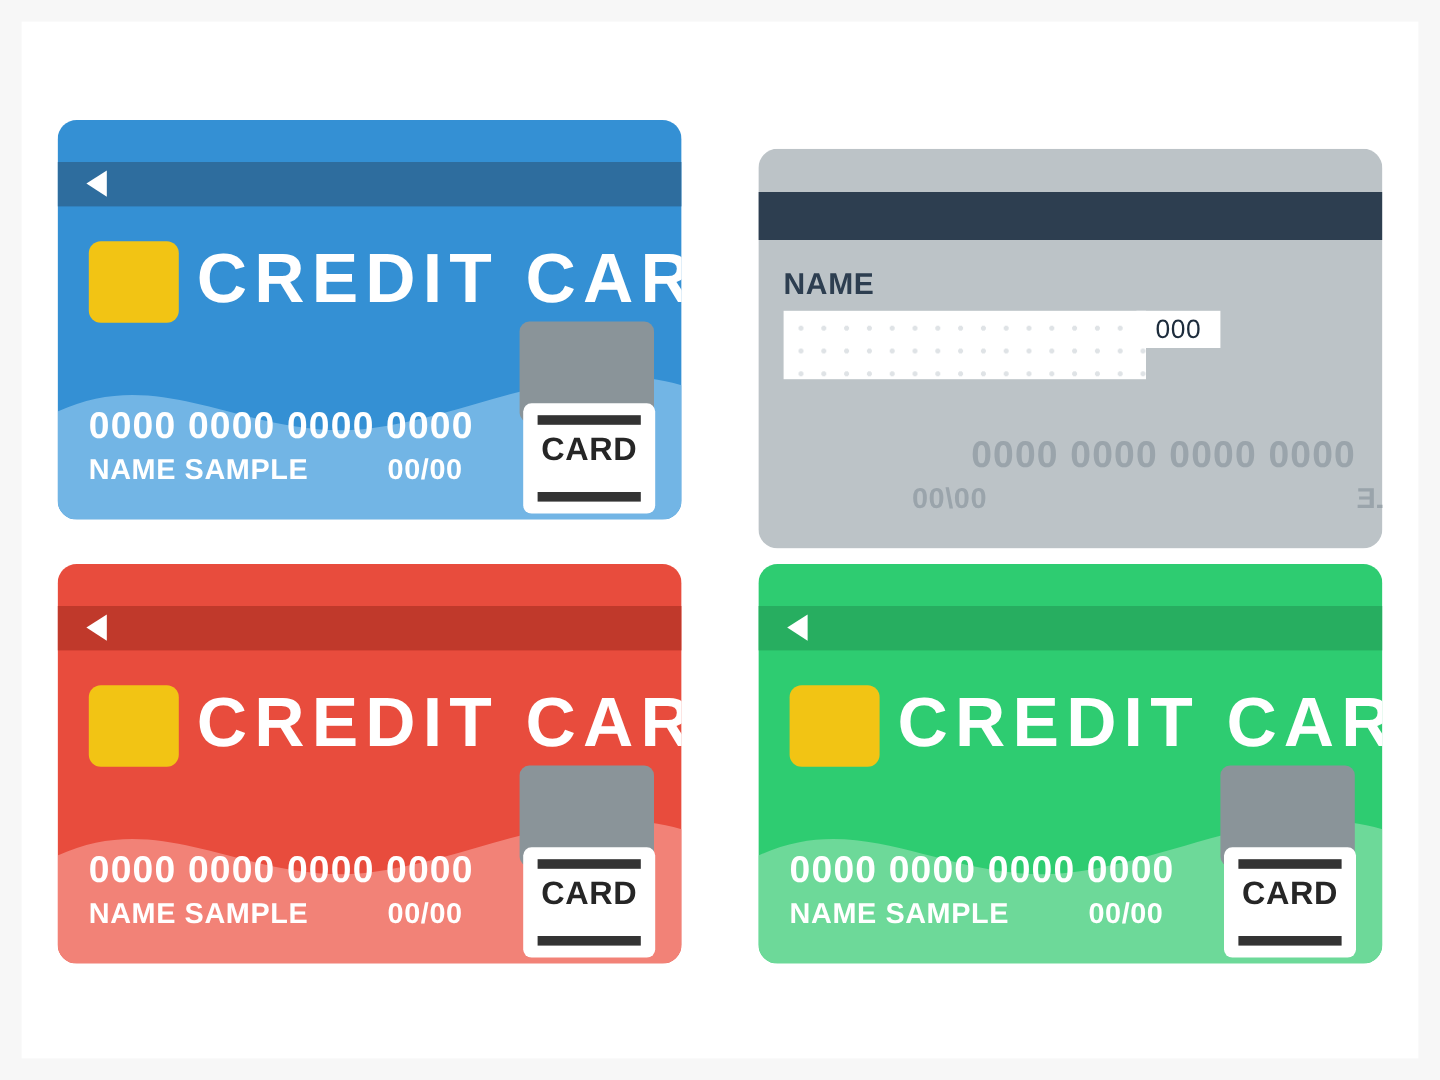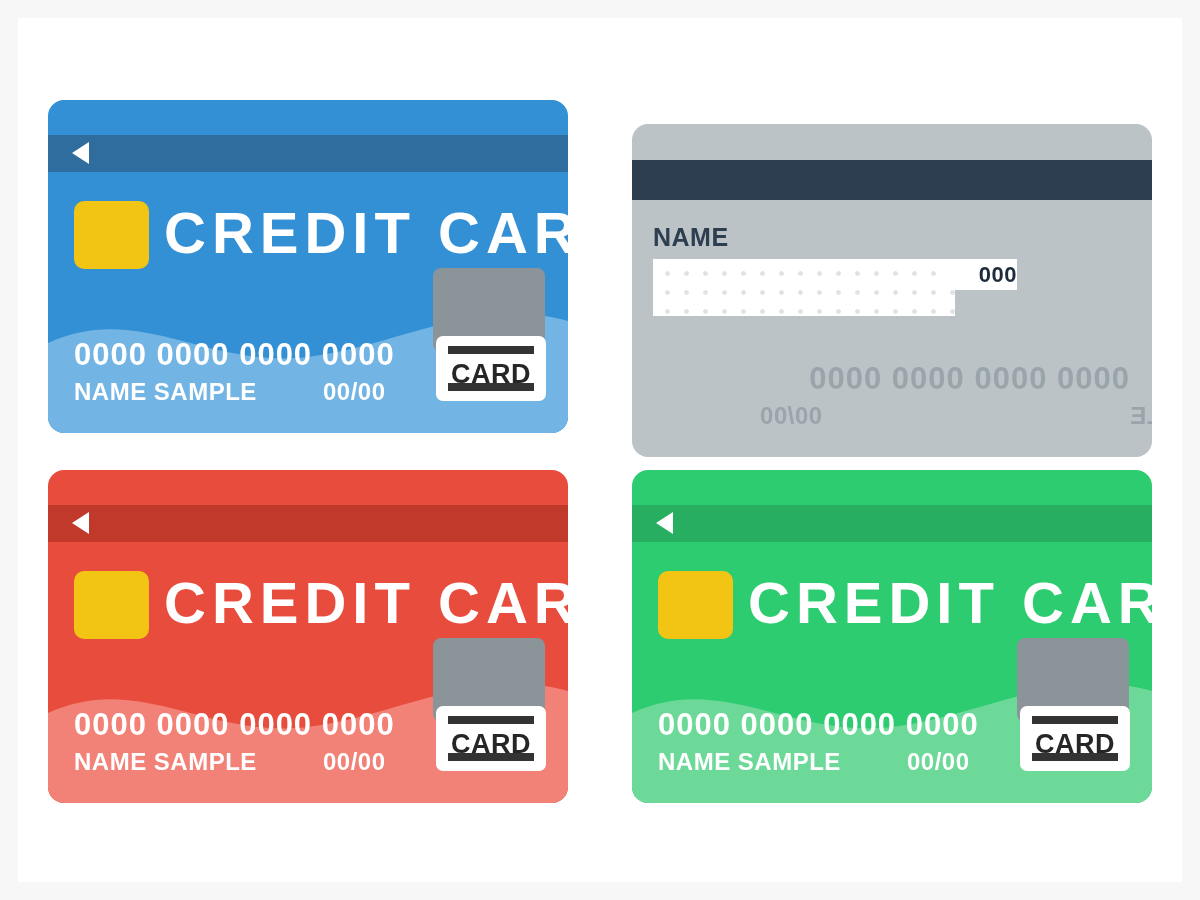--- a/index.html
+++ b/index.html
@@ -111,21 +111,21 @@
     background: #8a9499;
     border-radius: 8px;
   }
 
   
   .logo-plate {
     position: absolute;
     left: 388px;
     top: 236px;
     width: 110px;
-    height: 65px;
+    height: 92px;
     background: #ffffff;
     border-radius: 7px;
   }
   .logo-bar {
     position: absolute;
     left: 12px;
     width: 86px;
     height: 8px;
     background: #333333;
   }
@@ -220,24 +220,24 @@
     top: 135px;
     width: 70px;
     height: 31px;
     background: #ffffff;
   }
   .cvv-text {
     position: absolute;
     left: 0;
     right: 0;
     top: 3px;
-    text-align: right;
+    text-align: center;
     color: #1d2c3c;
     font-size: 22px;
-    font-weight: 700;
+    font-weight: 400;
     letter-spacing: 0.5px;
     line-height: 25px;
     font-family: "Liberation Sans", sans-serif;
   }
   .back-pan {
     position: absolute;
     right: 22px;
     top: 237px;
     color: #9aa4ab;
     font-size: 31px;

